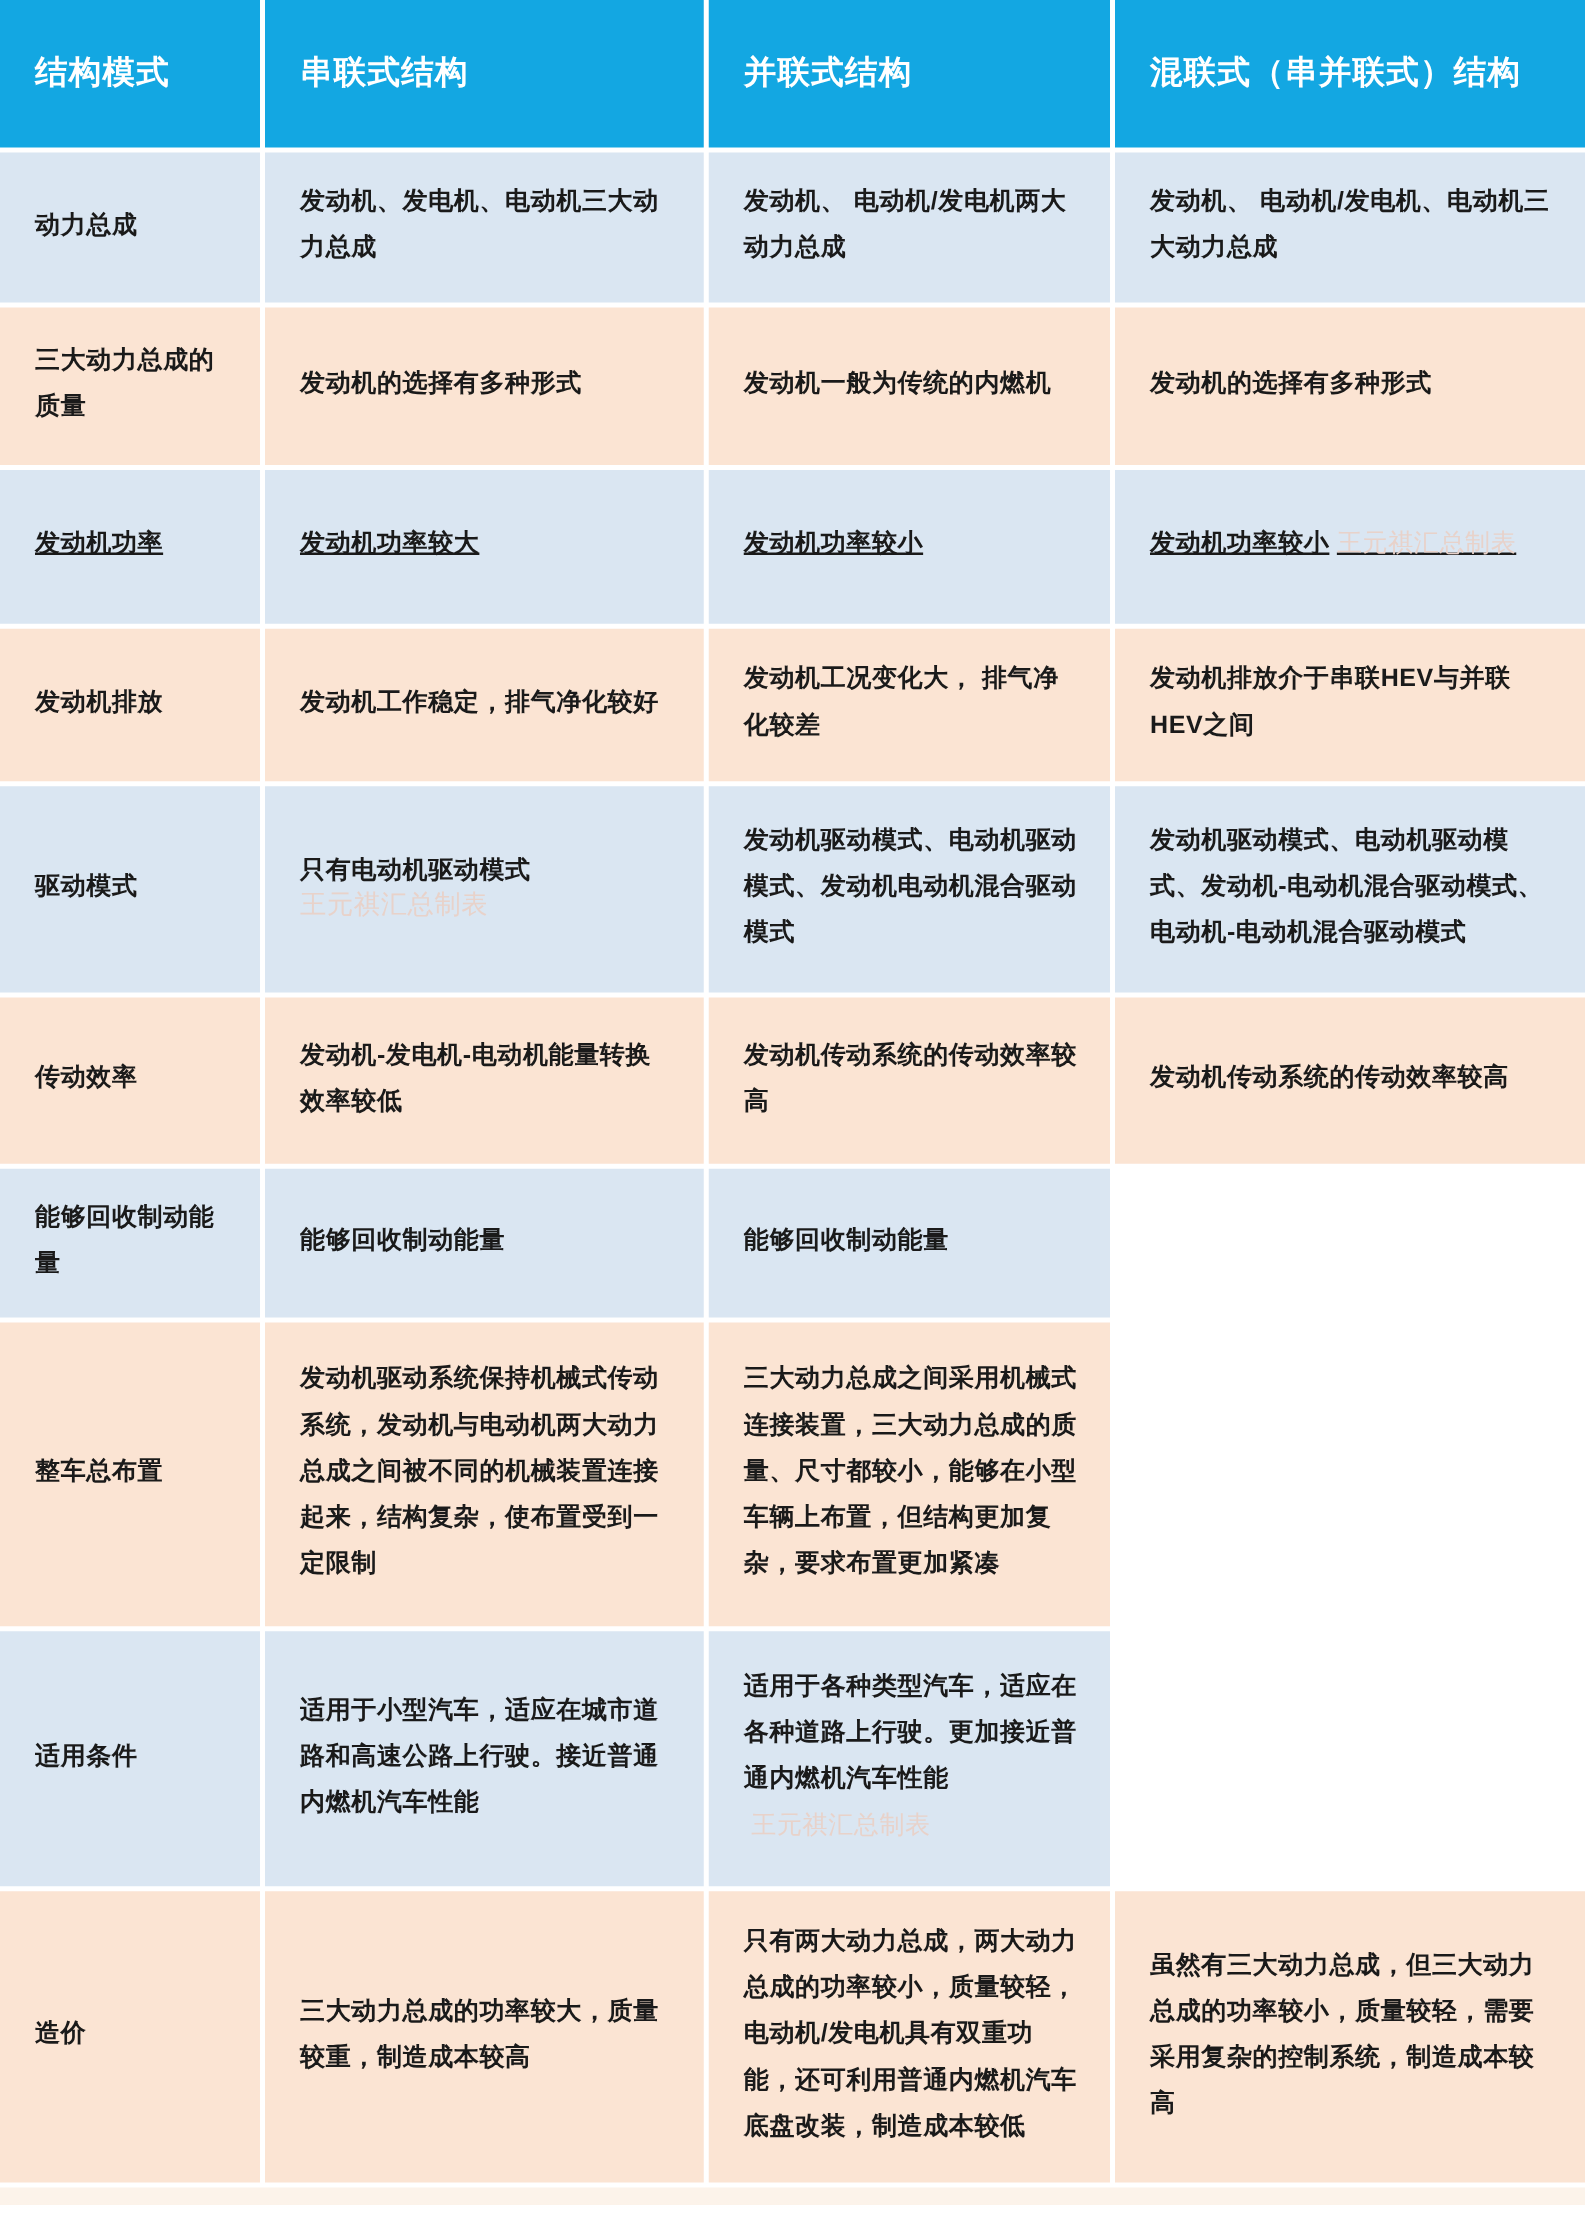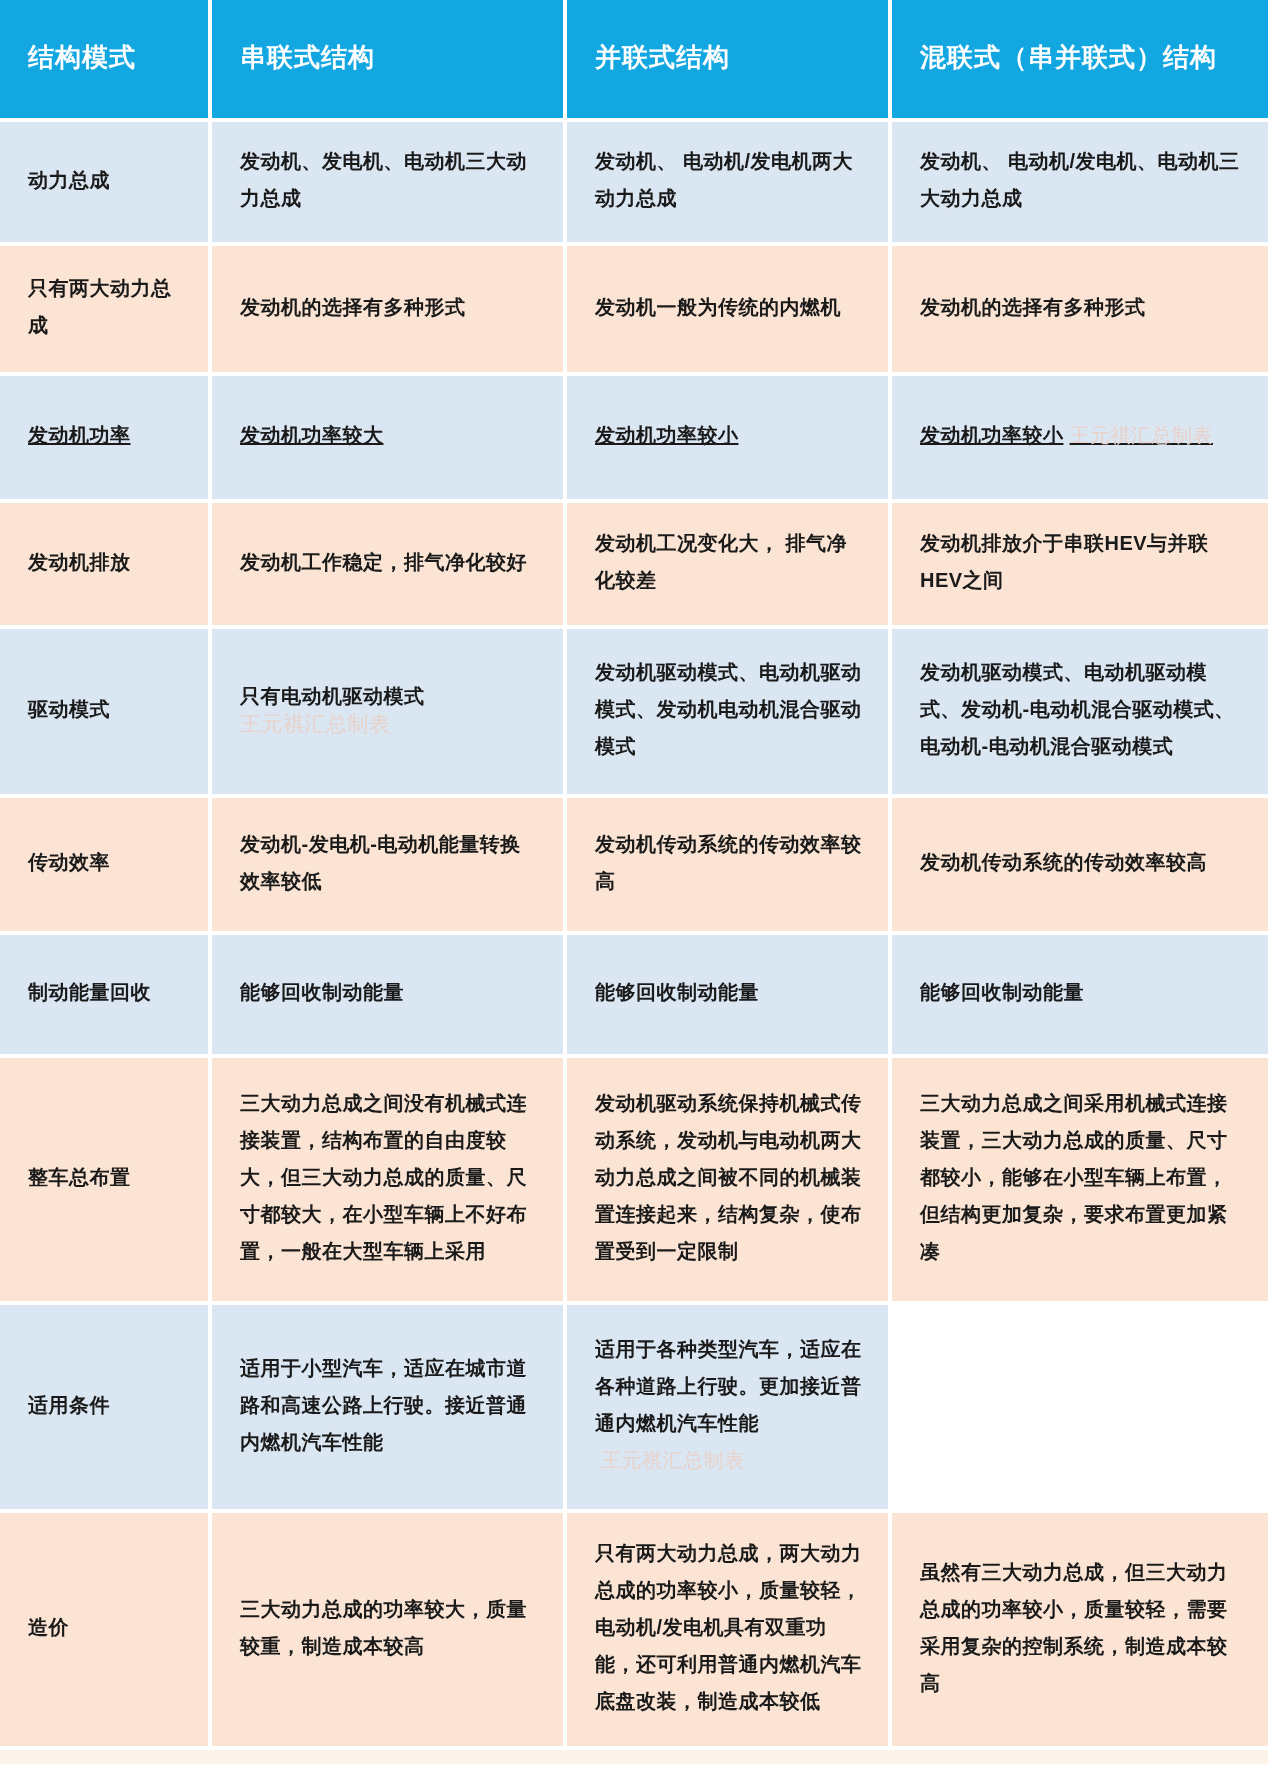--- a/index.html
+++ b/index.html
@@ -86,21 +86,21 @@
   </div>
 
   <div class="row r-blue h1">
     <div class="cell">动力总成</div>
     <div class="cell">发动机、发电机、电动机三大动力总成</div>
     <div class="cell">发动机、 电动机/发电机两大动力总成</div>
     <div class="cell">发动机、 电动机/发电机、电动机三大动力总成</div>
   </div>
 
   <div class="row r-peach h2">
-    <div class="cell">只有两大动力总成</div>
+    <div class="cell">三大动力总成的质量</div>
     <div class="cell">发动机的选择有多种形式</div>
     <div class="cell">发动机一般为传统的内燃机</div>
     <div class="cell">发动机的选择有多种形式</div>
   </div>
 
   <div class="row r-blue h3">
     <div class="cell">发动机功率</div>
     <div class="cell">发动机功率较大</div>
     <div class="cell">发动机功率较小</div>
     <div class="cell">
@@ -129,29 +129,27 @@
   </div>
 
   <div class="row r-peach h6">
     <div class="cell">传动效率</div>
     <div class="cell">发动机-发电机-电动机能量转换效率较低</div>
     <div class="cell">发动机传动系统的传动效率较高</div>
     <div class="cell">发动机传动系统的传动效率较高</div>
   </div>
 
   <div class="row r-blue h7">
-    <div class="cell">制动能量回收</div>
     <div class="cell">能够回收制动能量</div>
     <div class="cell">能够回收制动能量</div>
     <div class="cell">能够回收制动能量</div>
   </div>
 
   <div class="row r-peach h8">
     <div class="cell">整车总布置</div>
-    <div class="cell">三大动力总成之间没有机械式连接装置，结构布置的自由度较大，但三大动力总成的质量、尺寸都较大，在小型车辆上不好布置，一般在大型车辆上采用</div>
     <div class="cell">发动机驱动系统保持机械式传动系统，发动机与电动机两大动力总成之间被不同的机械装置连接起来，结构复杂，使布置受到一定限制</div>
     <div class="cell">三大动力总成之间采用机械式连接装置，三大动力总成的质量、尺寸都较小，能够在小型车辆上布置，但结构更加复杂，要求布置更加紧凑</div>
   </div>
 
   <div class="row r-blue h9">
     <div class="cell">适用条件</div>
     <div class="cell">适用于小型汽车，适应在城市道路和高速公路上行驶。接近普通内燃机汽车性能</div>
     <div class="cell">
       <span><span>适用于各种类型汽车，适应在各种道路上行驶。更加接近普通内燃机汽车性能</span><span class="wm wm-inline">王元祺汇总制表</span></span>
     </div>

